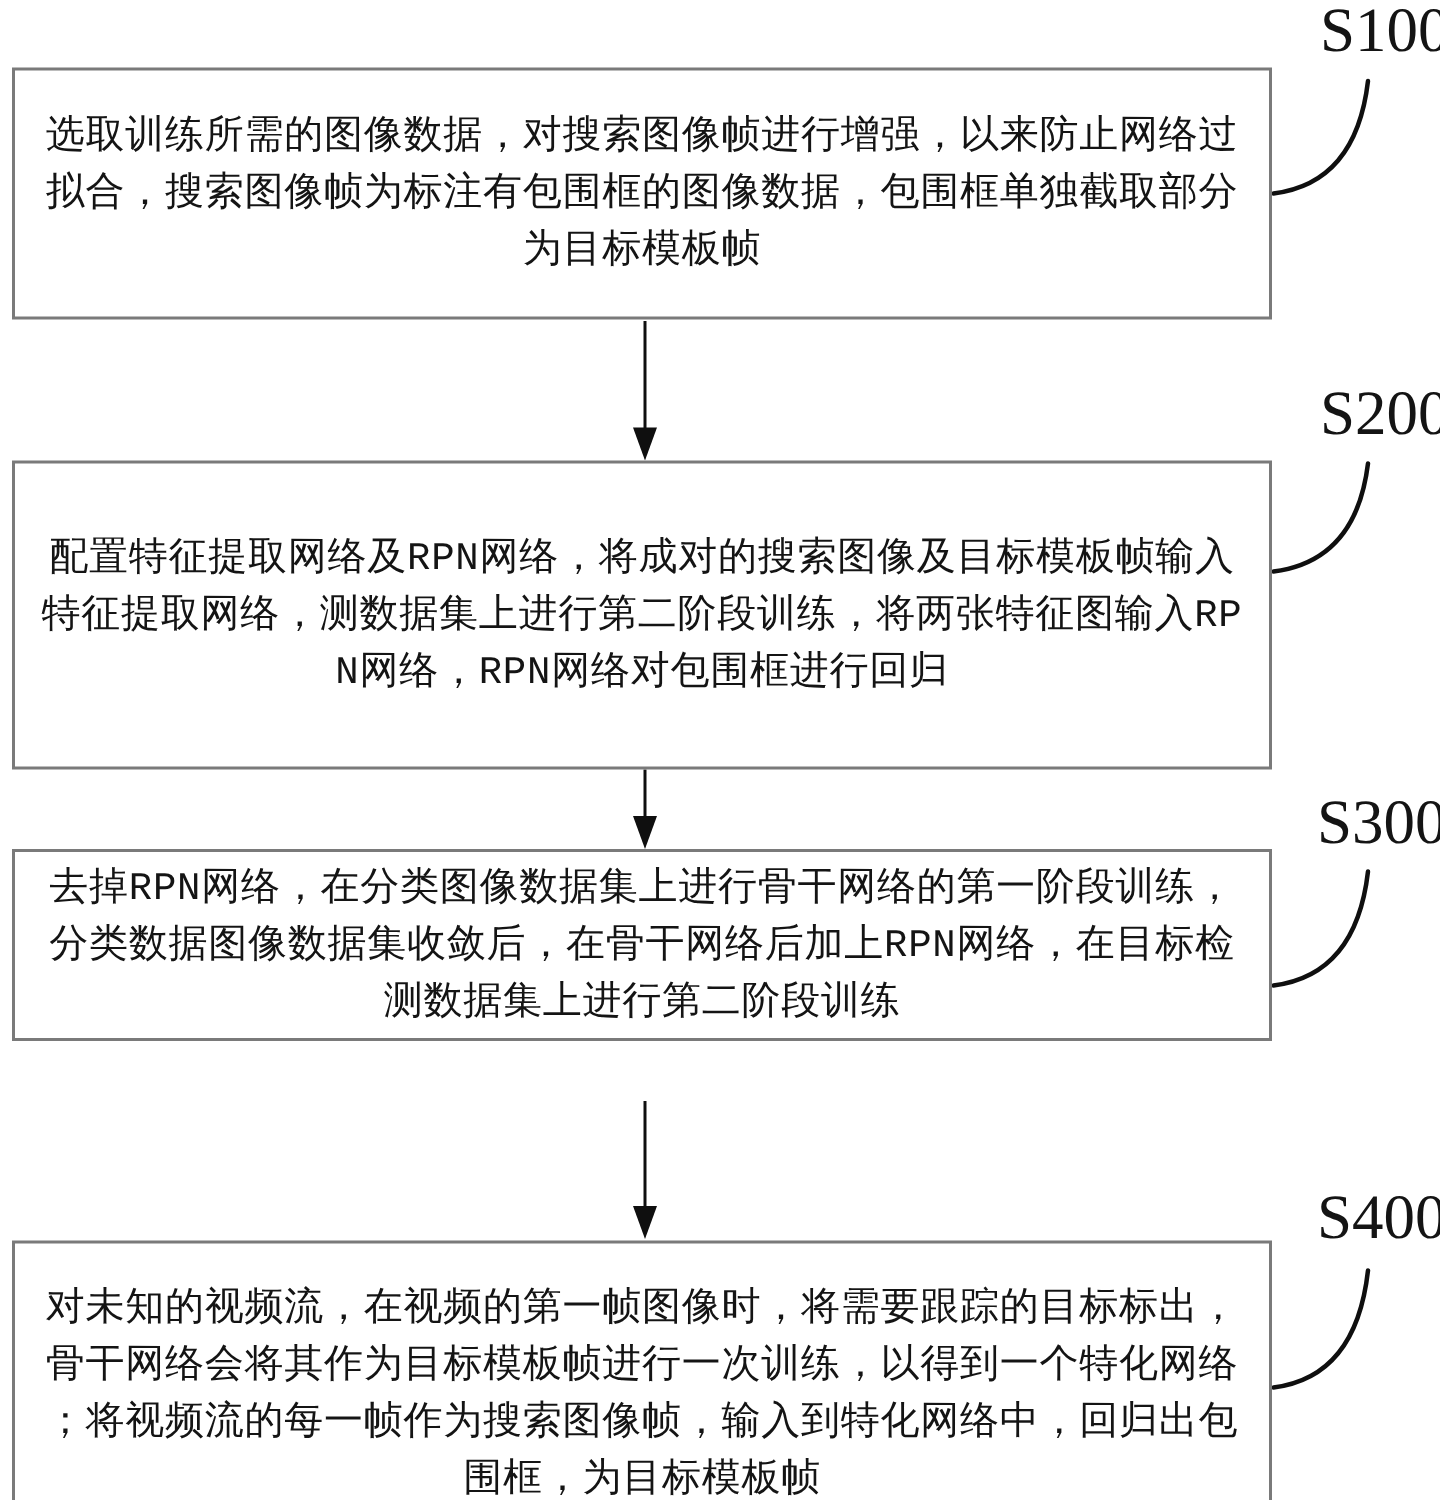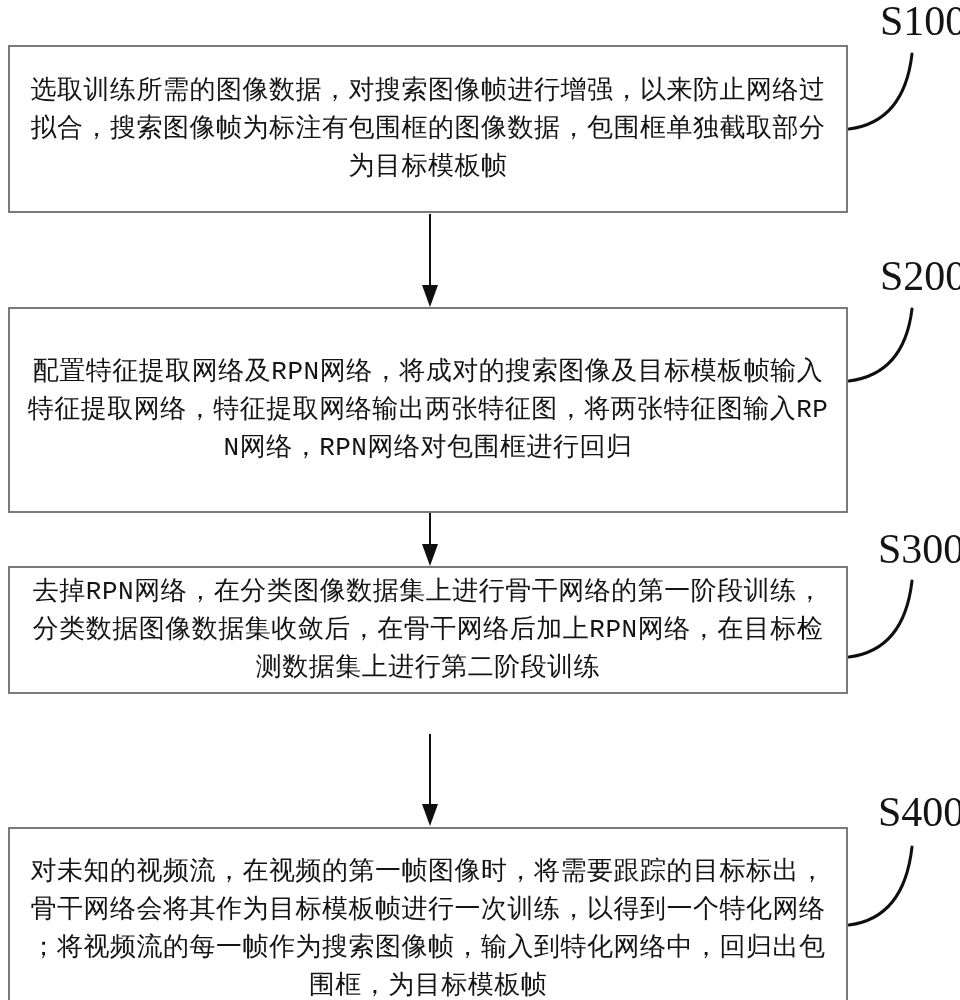--- a/index.html
+++ b/index.html
@@ -91,21 +91,21 @@
 
 <div class="step-box" id="box-1">
   <div class="step-line">选取训练所需的图像数据，对搜索图像帧进行增强，以来防止网络过</div>
   <div class="step-line">拟合，搜索图像帧为标注有包围框的图像数据，包围框单独截取部分</div>
   <div class="step-line">为目标模板帧</div>
 </div>
 <div class="step-label" id="label-1">S100</div>
 
 <div class="step-box" id="box-2">
   <div class="step-line">配置特征提取网络及RPN网络，将成对的搜索图像及目标模板帧输入</div>
-  <div class="step-line">特征提取网络，特征提取网络输出两张特征图，将两张特征图输入RP</div>
+  <div class="step-line">特征提取网络，测数据集上进行第二阶段训练，将两张特征图输入RP</div>
   <div class="step-line">N网络，RPN网络对包围框进行回归</div>
 </div>
 <div class="step-label" id="label-2">S200</div>
 
 <div class="step-box" id="box-3">
   <div class="step-line">去掉RPN网络，在分类图像数据集上进行骨干网络的第一阶段训练，</div>
   <div class="step-line">分类数据图像数据集收敛后，在骨干网络后加上RPN网络，在目标检</div>
   <div class="step-line">测数据集上进行第二阶段训练</div>
 </div>
 <div class="step-label" id="label-3">S300</div>

